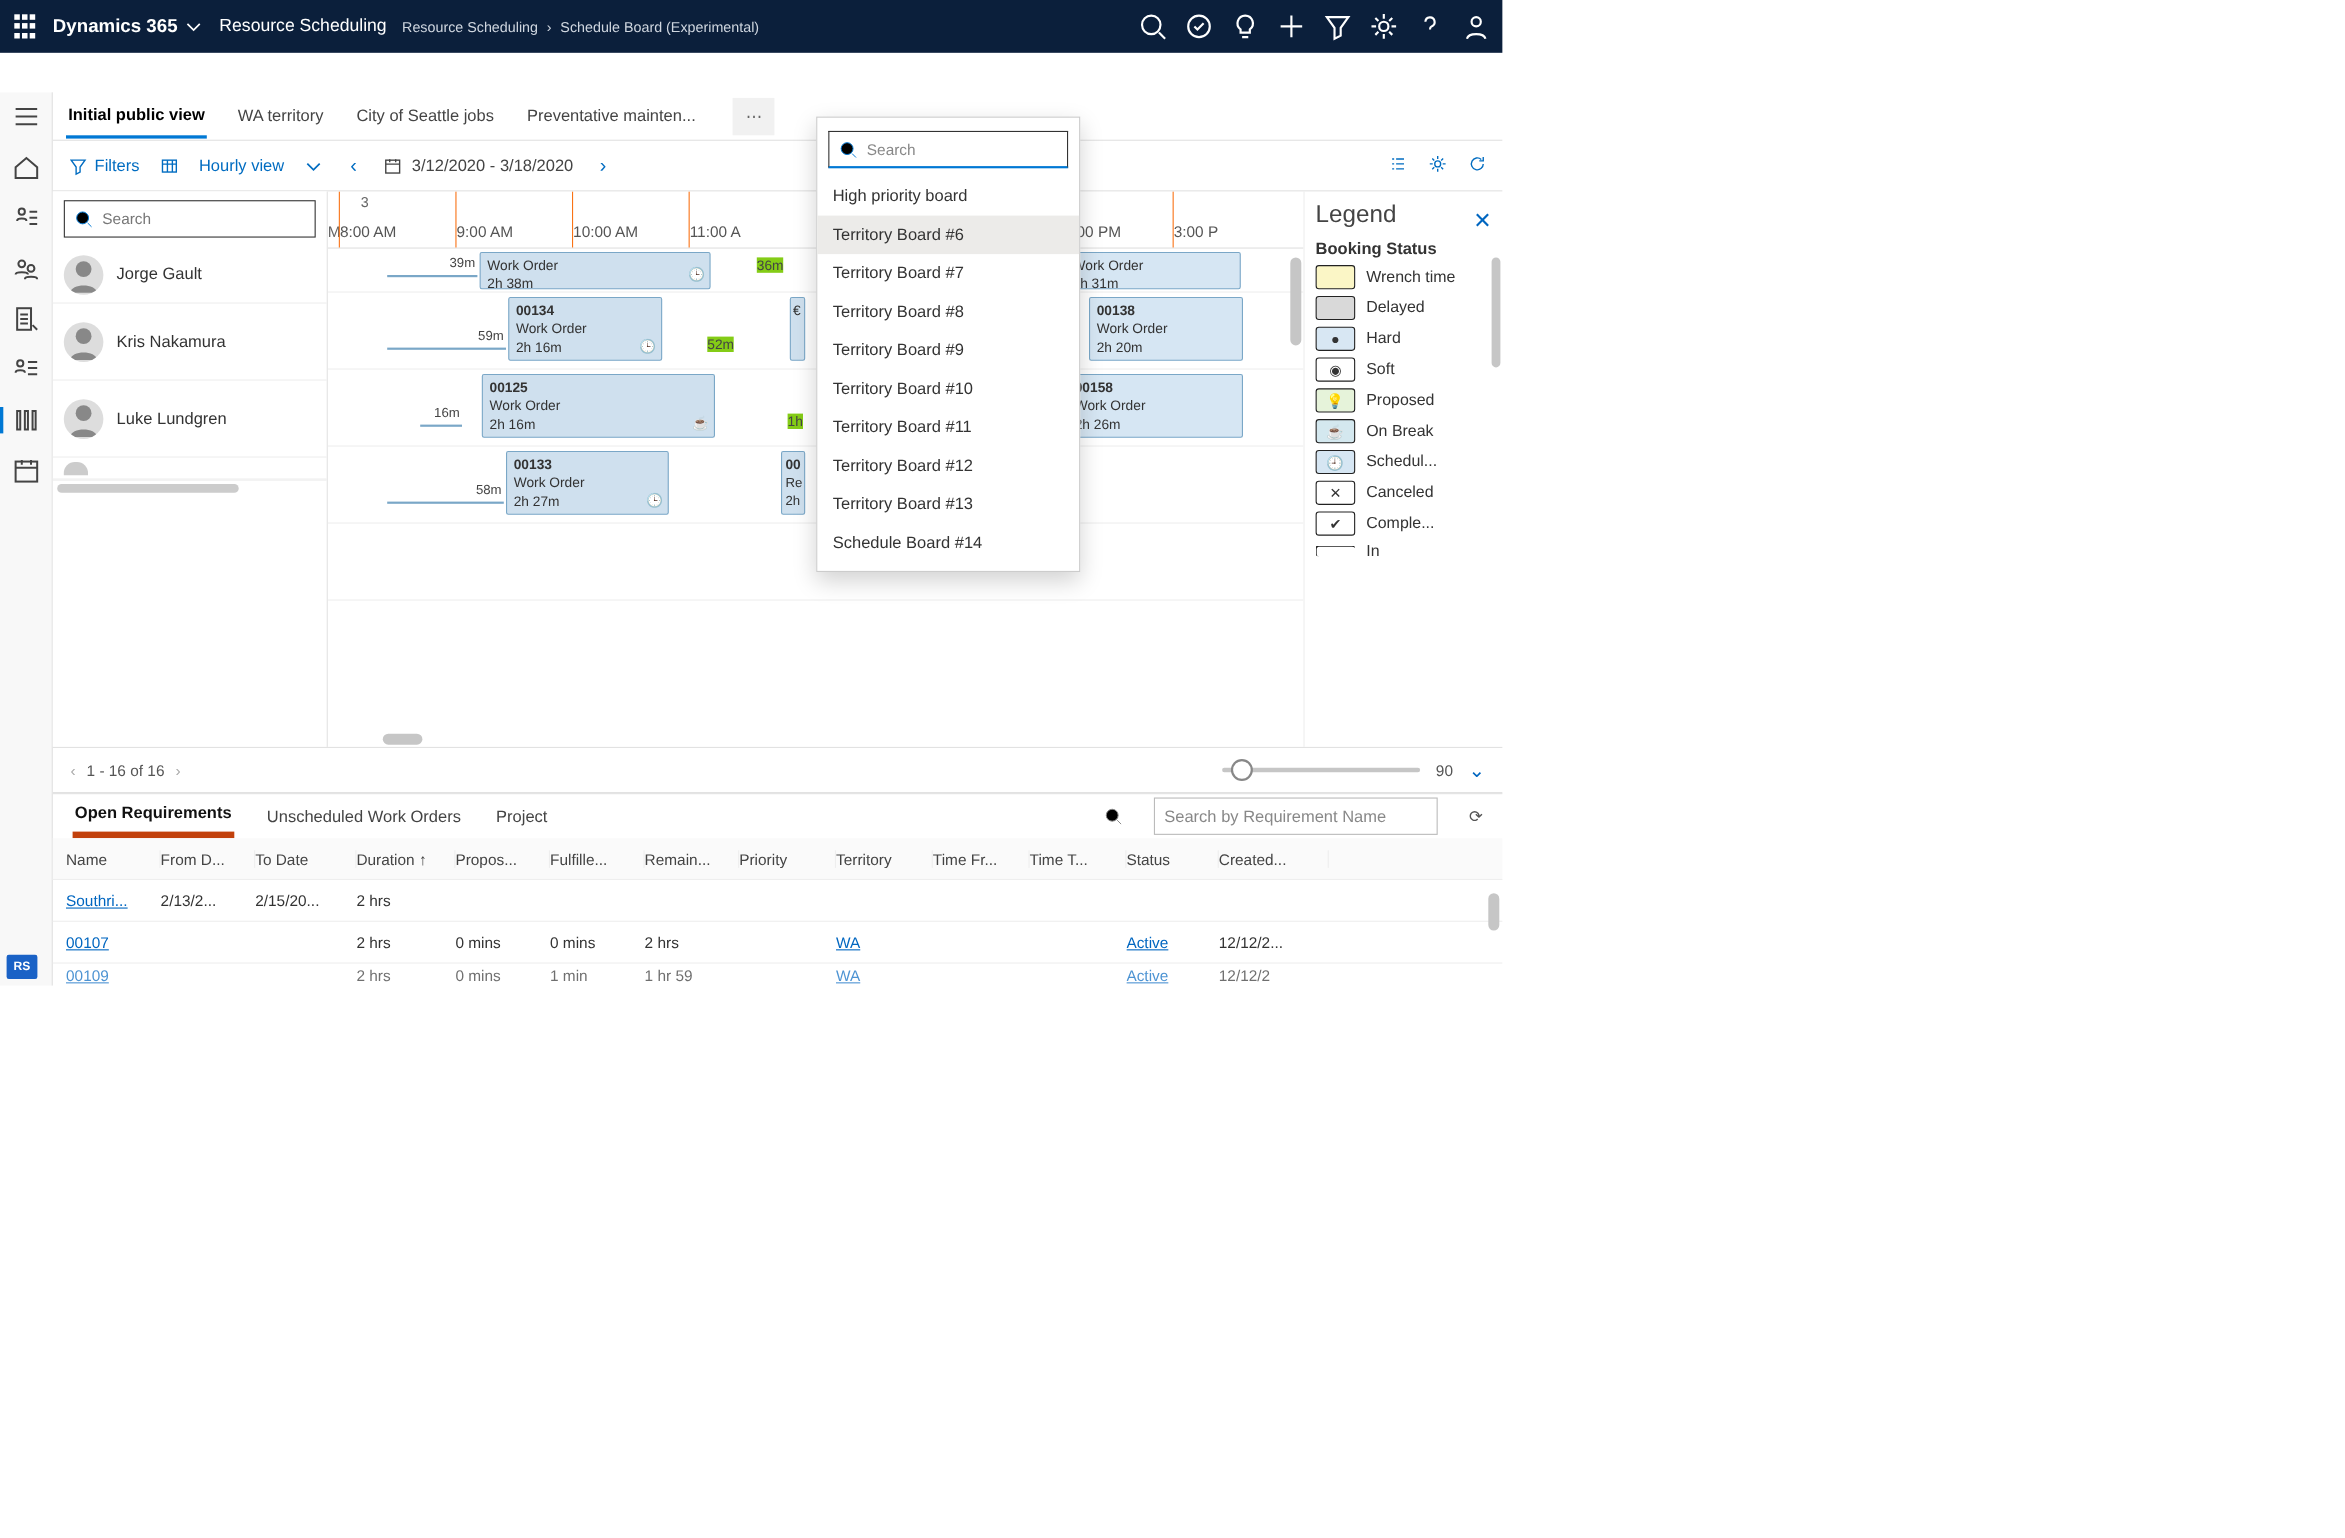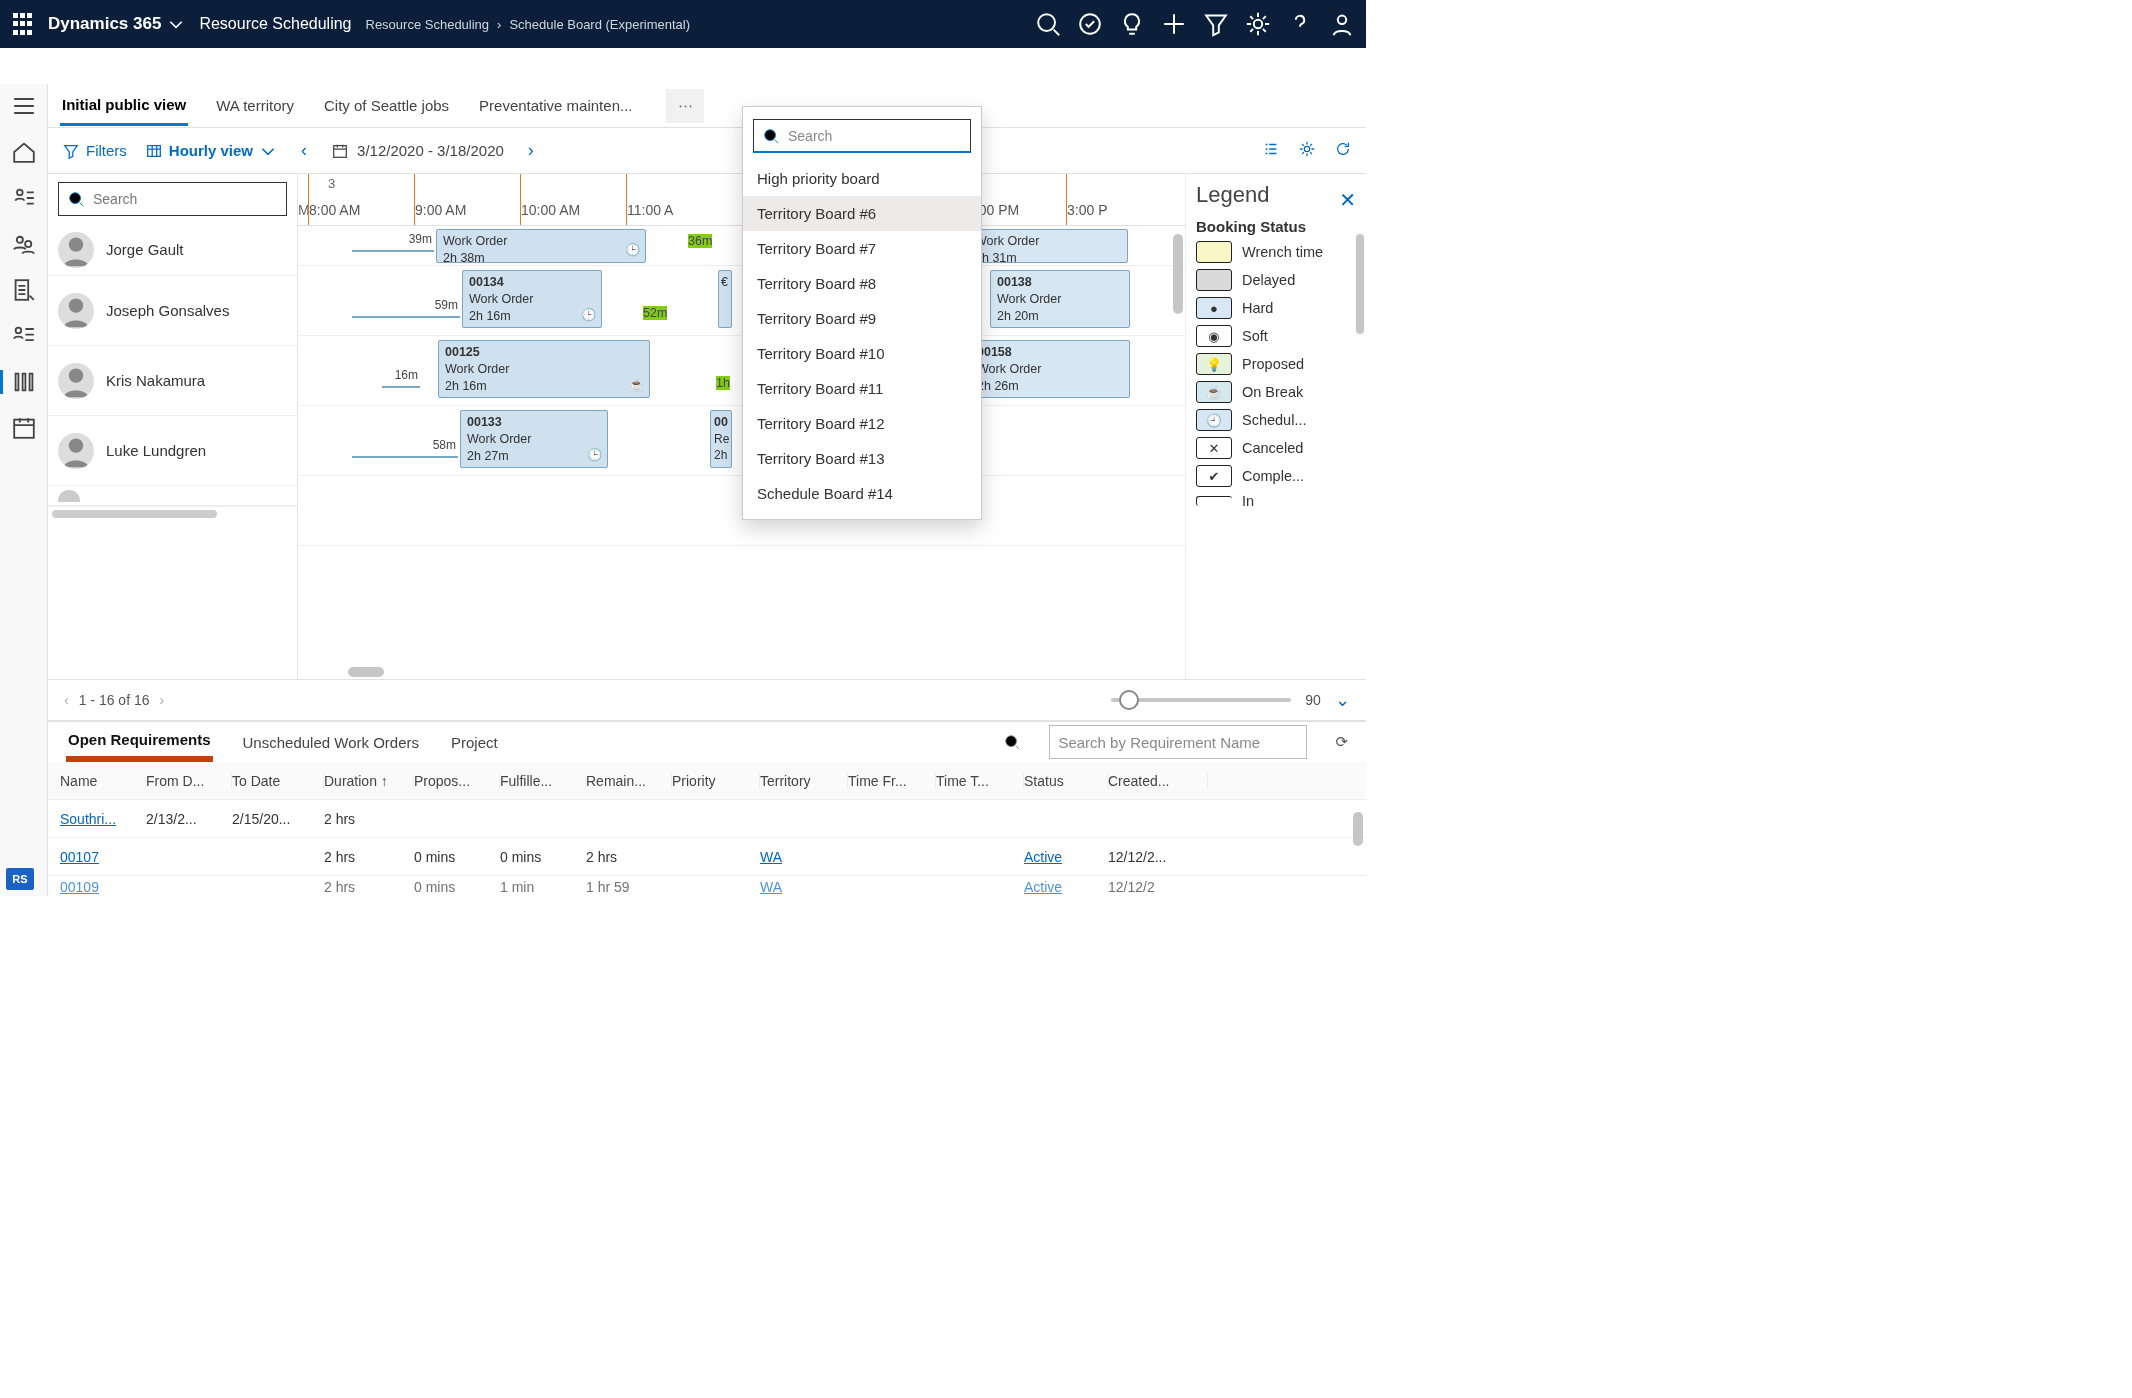--- a/index.html
+++ b/index.html
@@ -29,21 +29,21 @@
 
 
 .tabs{display:flex;align-items:center;height:44px;border-bottom:1px solid #e1e1e1;padding:0 12px;gap:26px;font-size:15px;color:#444;}
 .tabs .tab{cursor:pointer;padding:10px 2px;}
 .tabs .tab.active{color:#000;font-weight:600;border-bottom:3px solid #0078d4;}
 .tabs .more{width:38px;height:34px;background:#f1f1f1;display:flex;align-items:center;justify-content:center;margin-left:6px;cursor:pointer;color:#666;}
 
 
 .toolbar{height:46px;display:flex;align-items:center;padding:0 14px;gap:18px;border-bottom:1px solid #e1e1e1;font-size:15px;color:#444;}
 .toolbar .filters{display:flex;align-items:center;gap:6px;color:#006cc1;cursor:pointer;}
-.toolbar .hourly{display:flex;align-items:flex-start;gap:6px;color:#006cc1;cursor:pointer;font-weight:bold;}
+.toolbar .hourly{display:flex;align-items:flex-start;gap:18px;color:#006cc1;cursor:pointer;}
 .toolbar .nav-arrow{color:#006cc1;cursor:pointer;font-size:18px;padding:0 6px;}
 .toolbar .date{display:flex;align-items:center;gap:8px;}
 .toolbar .spacer{flex:1;}
 .toolbar .ticon{color:#006cc1;cursor:pointer;}
 .toolbar svg{stroke:currentColor;fill:none;stroke-width:1.4;}
 
 
 .sched{display:flex;flex:1;min-height:0;}
 .rescol{width:250px;border-right:1px solid #e3e3e3;display:flex;flex-direction:column;background:#fff;}
 .search{margin:8px 10px;border:1px solid #333;height:34px;display:flex;align-items:center;padding:0 8px;gap:8px;color:#777;}
@@ -313,29 +313,20 @@
             </div>
           <div class="rname">Jorge Gault</div>
         </div>
         <div class="rrow">
           <div class="avatar">
               <svg viewBox="0 0 20 20">
                 <circle cx="10" cy="7" r="4"></circle>
                 <path d="M3 19c1-5 13-5 14 0"></path>
               </svg>
             </div>
-          <div class="rname">Joseph Gonsalves</div>
-        </div>
-        <div class="rrow">
-          <div class="avatar">
-              <svg viewBox="0 0 20 20">
-                <circle cx="10" cy="7" r="4"></circle>
-                <path d="M3 19c1-5 13-5 14 0"></path>
-              </svg>
-            </div>
           <div class="rname">Kris Nakamura</div>
         </div>
         <div class="rrow">
           <div class="avatar">
               <svg viewBox="0 0 20 20">
                 <circle cx="10" cy="7" r="4"></circle>
                 <path d="M3 19c1-5 13-5 14 0"></path>
               </svg>
             </div>
           <div class="rname">Luke Lundgren</div>

